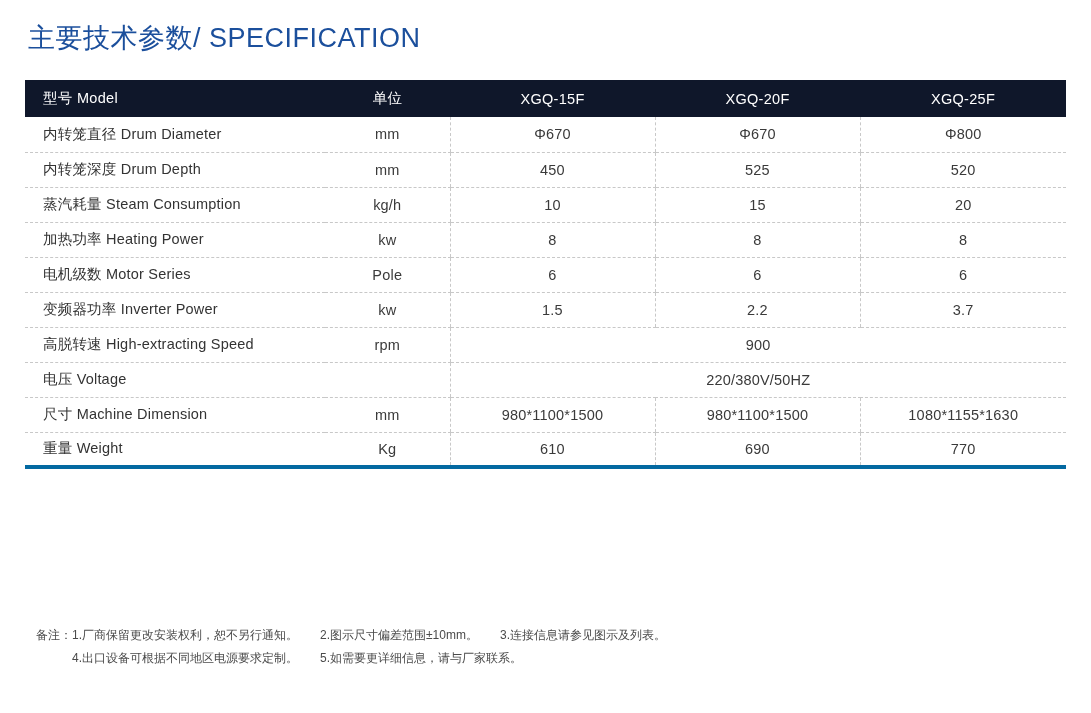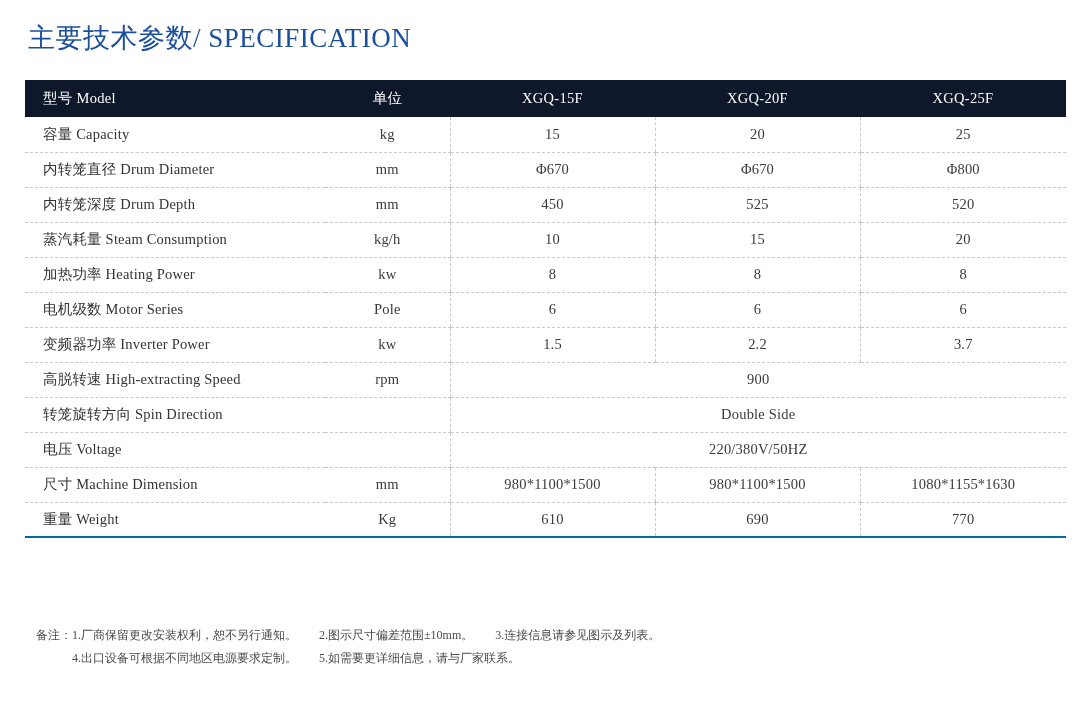--- a/index.html
+++ b/index.html
@@ -10,21 +10,20 @@
     height: 713px;
     background: #ffffff;
     font-family: "Liberation Sans", sans-serif;
   }
   .page {
     position: relative;
     width: 1091px;
     height: 713px;
     background: #ffffff;
     padding: 0;
-    font-family: Liberation Serif, serif;
   }
   .title {
     position: absolute;
     left: 28px;
     top: 20px;
     font-size: 27px;
     color: #1b4f9c;
     font-weight: 400;
     letter-spacing: 0.5px;
     white-space: nowrap;
@@ -59,21 +58,21 @@
     height: 35px;
     font-size: 14.5px;
     color: #3a3a3a;
     text-align: center;
     vertical-align: middle;
     border-bottom: 1px dashed #c8c8c8;
     padding: 0;
     letter-spacing: 0.2px;
   }
   table.spec tbody tr:last-child td {
-    border-bottom: 2px solid #0369a1;
+    border-bottom: 4px solid #0369a1;
   }
   table.spec tbody td.label {
     text-align: left;
     padding-left: 18px;
     color: #333333;
   }
   table.spec tbody td.unit {
     color: #3a3a3a;
   }
   
@@ -112,27 +111,20 @@
       <tr>
         <th class="first">型号 Model</th>
         <th>单位</th>
         <th>XGQ-15F</th>
         <th>XGQ-20F</th>
         <th>XGQ-25F</th>
       </tr>
     </thead>
     <tbody id="spec-body">
         <tr>
-          <td class="label">容量 Capacity</td>
-          <td class="unit">kg</td>
-          <td class="sep">15</td>
-          <td class="sep">20</td>
-          <td class="sep">25</td>
-        </tr>
-        <tr>
           <td class="label">内转笼直径 Drum Diameter</td>
           <td class="unit">mm</td>
           <td class="sep">Φ670</td>
           <td class="sep">Φ670</td>
           <td class="sep">Φ800</td>
         </tr>
         <tr>
           <td class="label">内转笼深度 Drum Depth</td>
           <td class="unit">mm</td>
           <td class="sep">450</td>
@@ -164,25 +156,20 @@
           <td class="label">变频器功率 Inverter Power</td>
           <td class="unit">kw</td>
           <td class="sep">1.5</td>
           <td class="sep">2.2</td>
           <td class="sep">3.7</td>
         </tr>
         <tr>
           <td class="label">高脱转速 High-extracting Speed</td>
           <td class="unit">rpm</td>
           <td class="sep" colspan="3">900</td>
-        </tr>
-        <tr>
-          <td class="label">转笼旋转方向 Spin Direction</td>
-          <td class="unit"></td>
-          <td class="sep" colspan="3">Double Side</td>
         </tr>
         <tr>
           <td class="label">电压 Voltage</td>
           <td class="unit"></td>
           <td class="sep" colspan="3">220/380V/50HZ</td>
         </tr>
         <tr>
           <td class="label">尺寸 Machine Dimension</td>
           <td class="unit">mm</td>
           <td class="sep">980*1100*1500</td>

